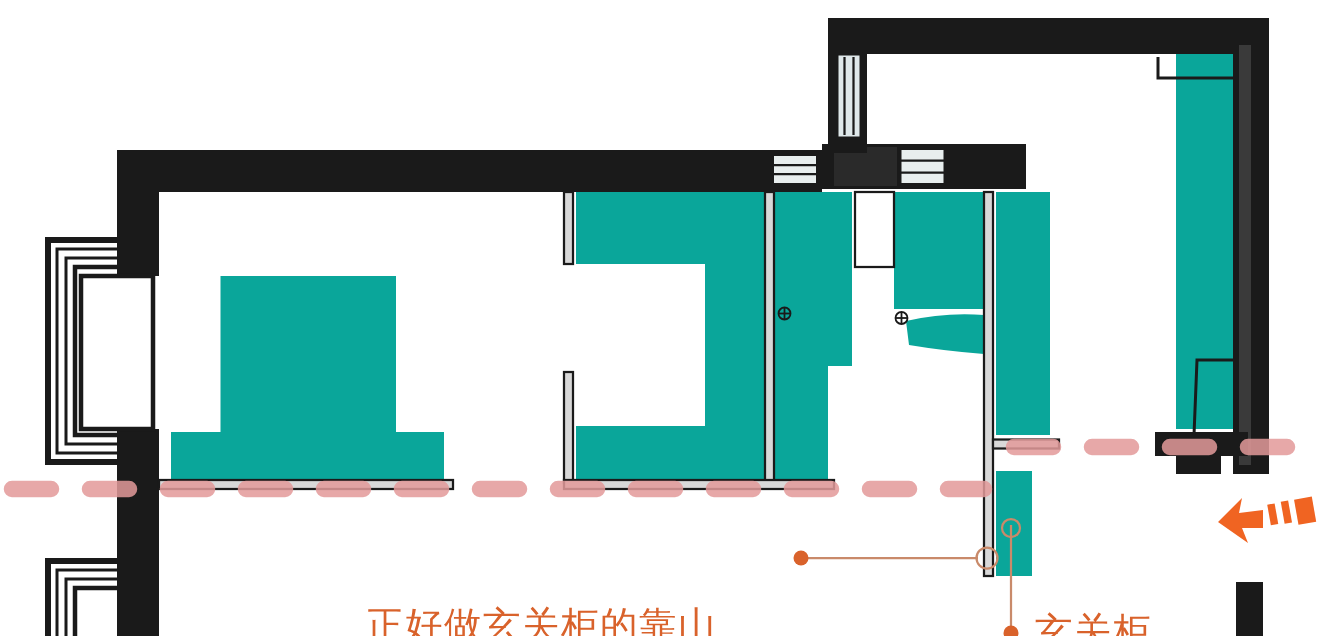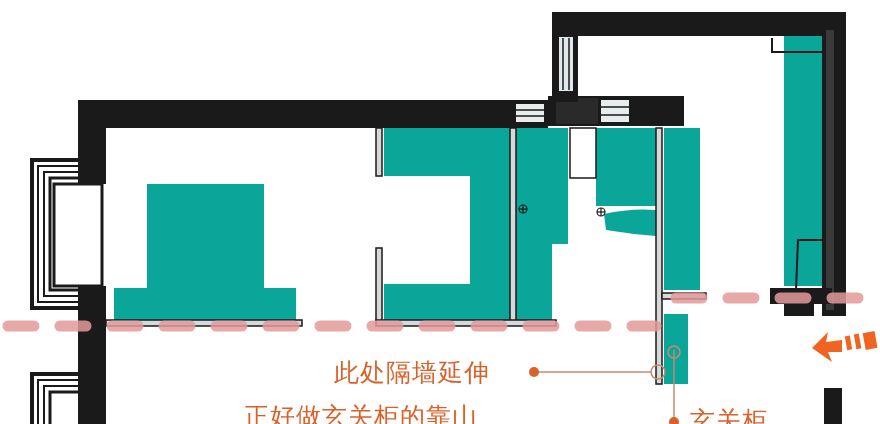--- a/index.html
+++ b/index.html
@@ -109,16 +109,15 @@
     <g stroke="#c98a6a" stroke-width="1.5" fill="none">
       <line x1="534" y1="372" x2="652" y2="372"></line>
       <circle cx="658" cy="372" r="7"></circle>
       <line x1="674" y1="350" x2="674" y2="424"></line>
       <circle cx="674" cy="352" r="6"></circle>
     </g>
     <circle cx="534" cy="372" r="5" fill="#d9622b"></circle>
     <circle cx="674" cy="422" r="5" fill="#d9622b"></circle>
   </svg>
 
-  <div class="label" style="left:334px;top:360px;">此处隔墙延伸</div>
   <div class="label" style="left:244px;top:404px;">正好做玄关柜的靠山</div>
   <div class="label" style="left:690px;top:408px;">玄关柜</div>
 </div>
 
 </body></html>

